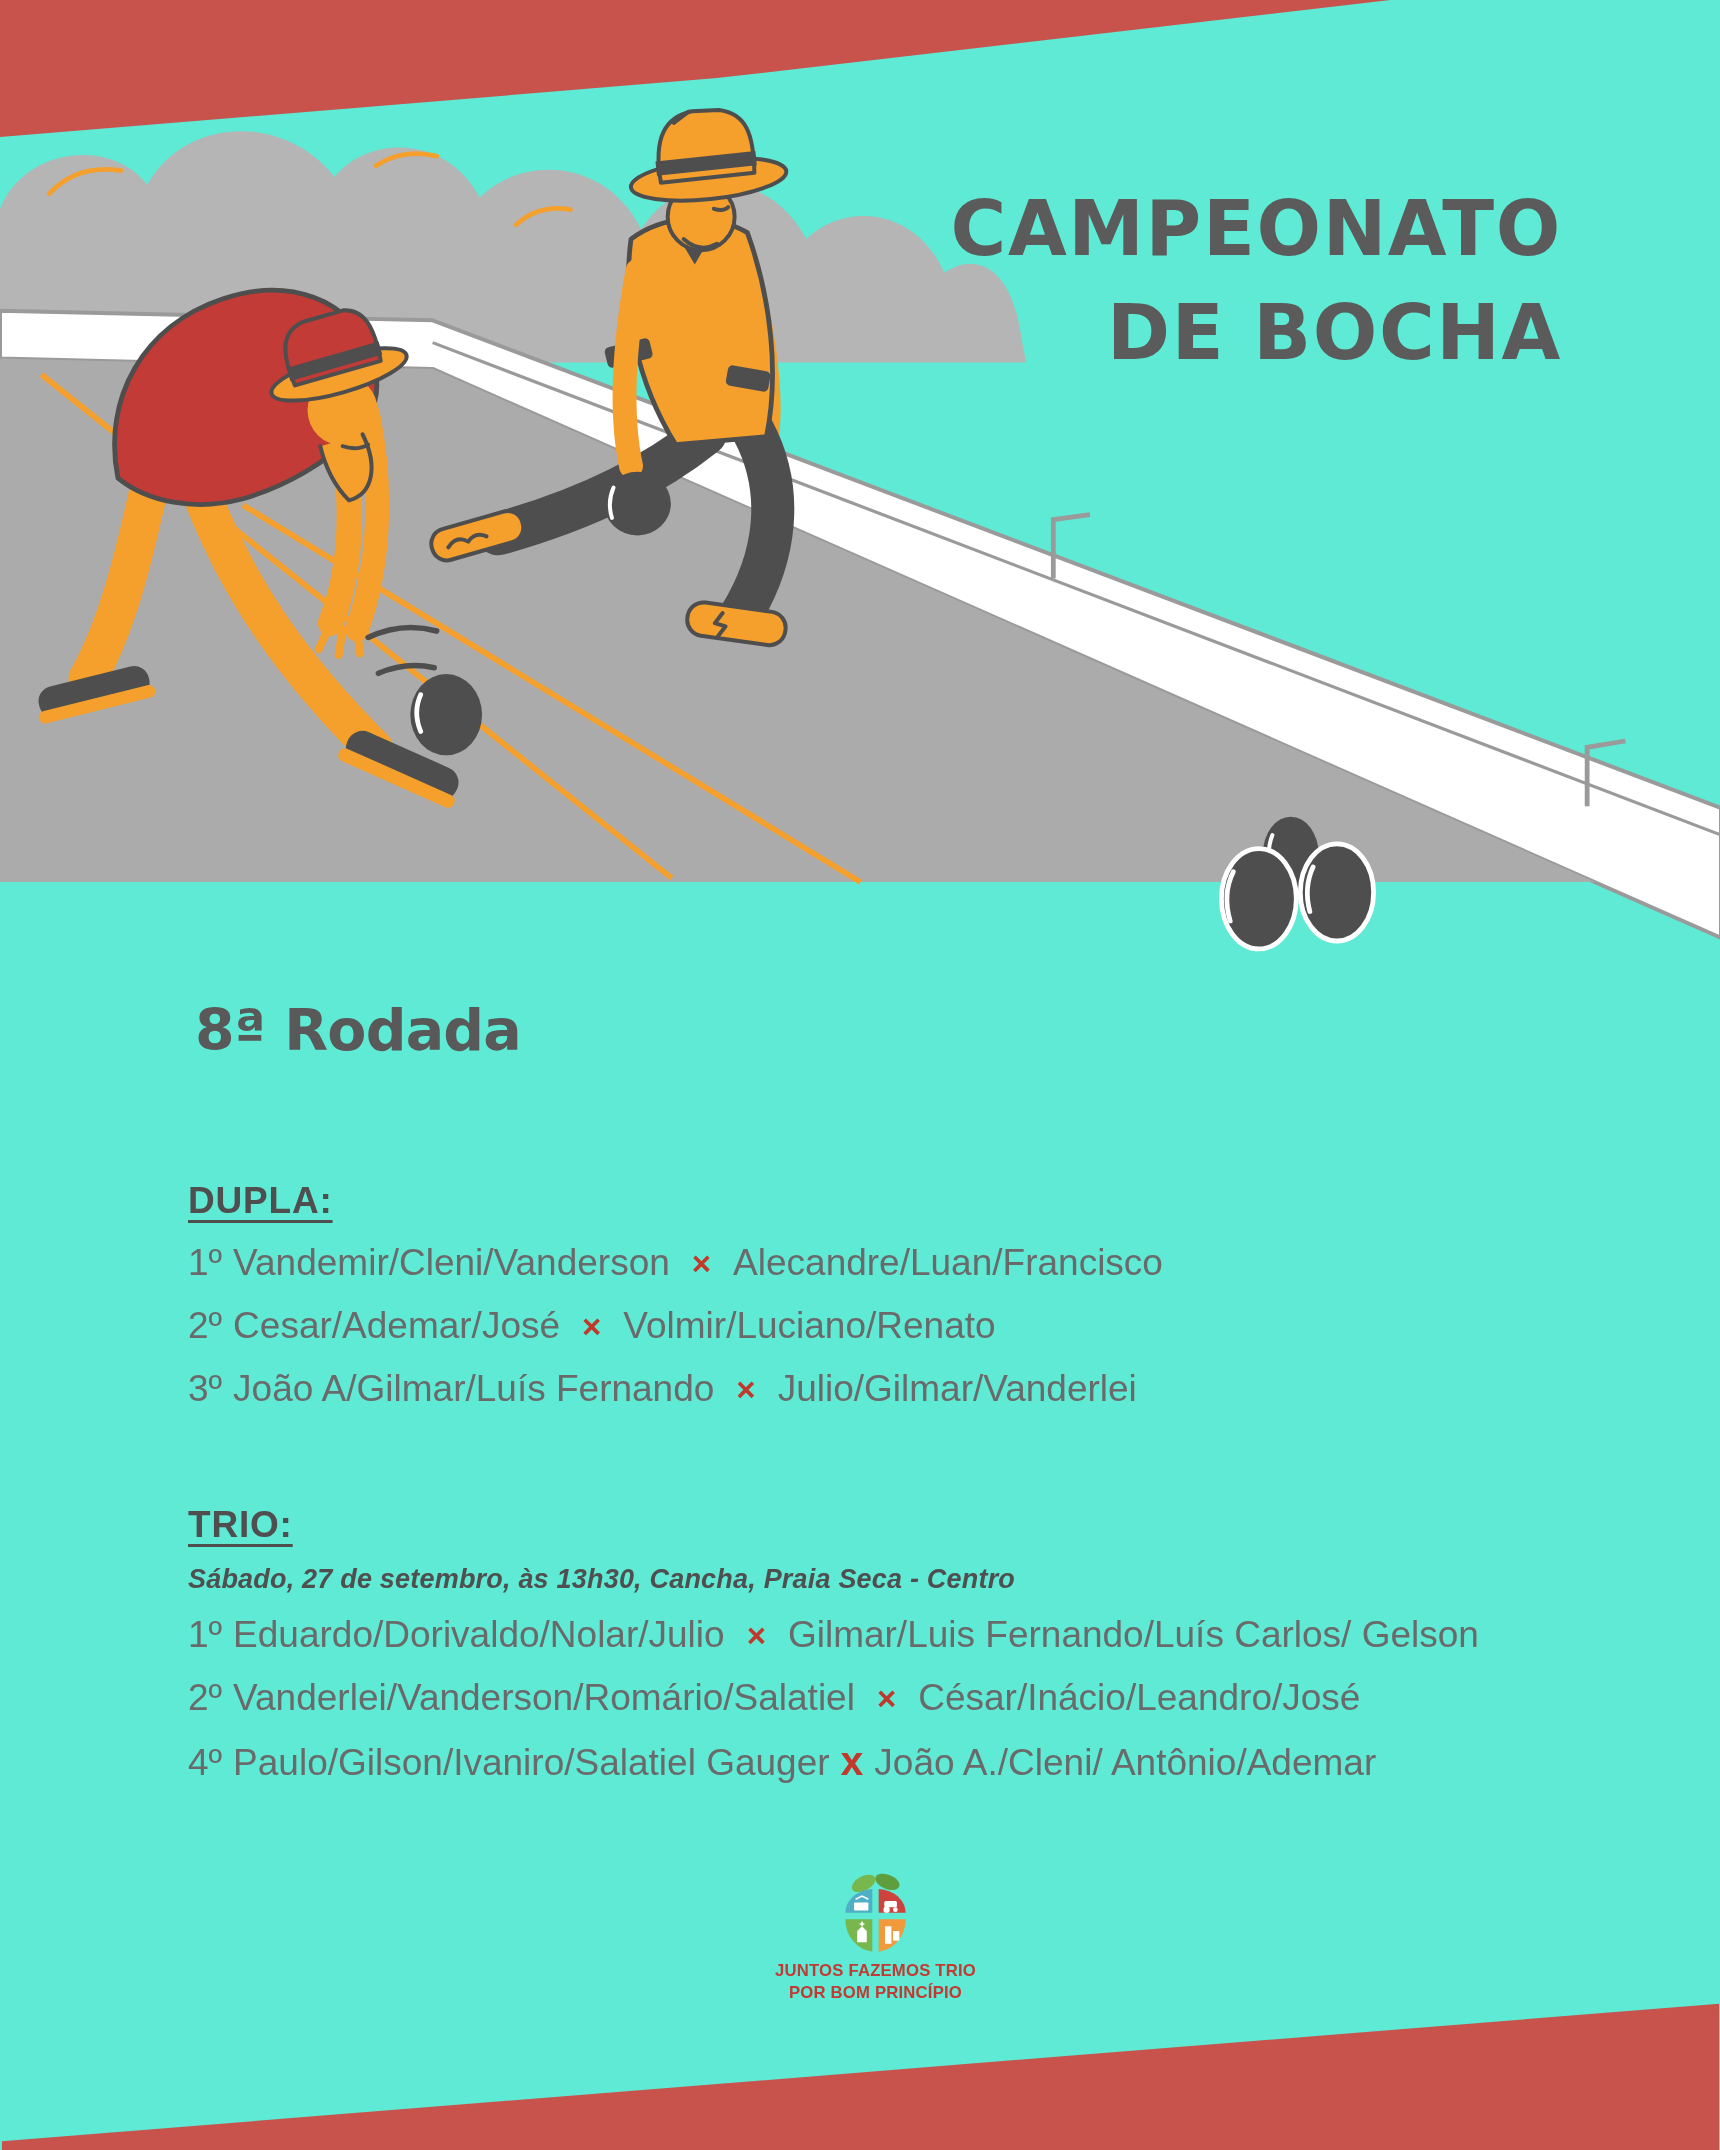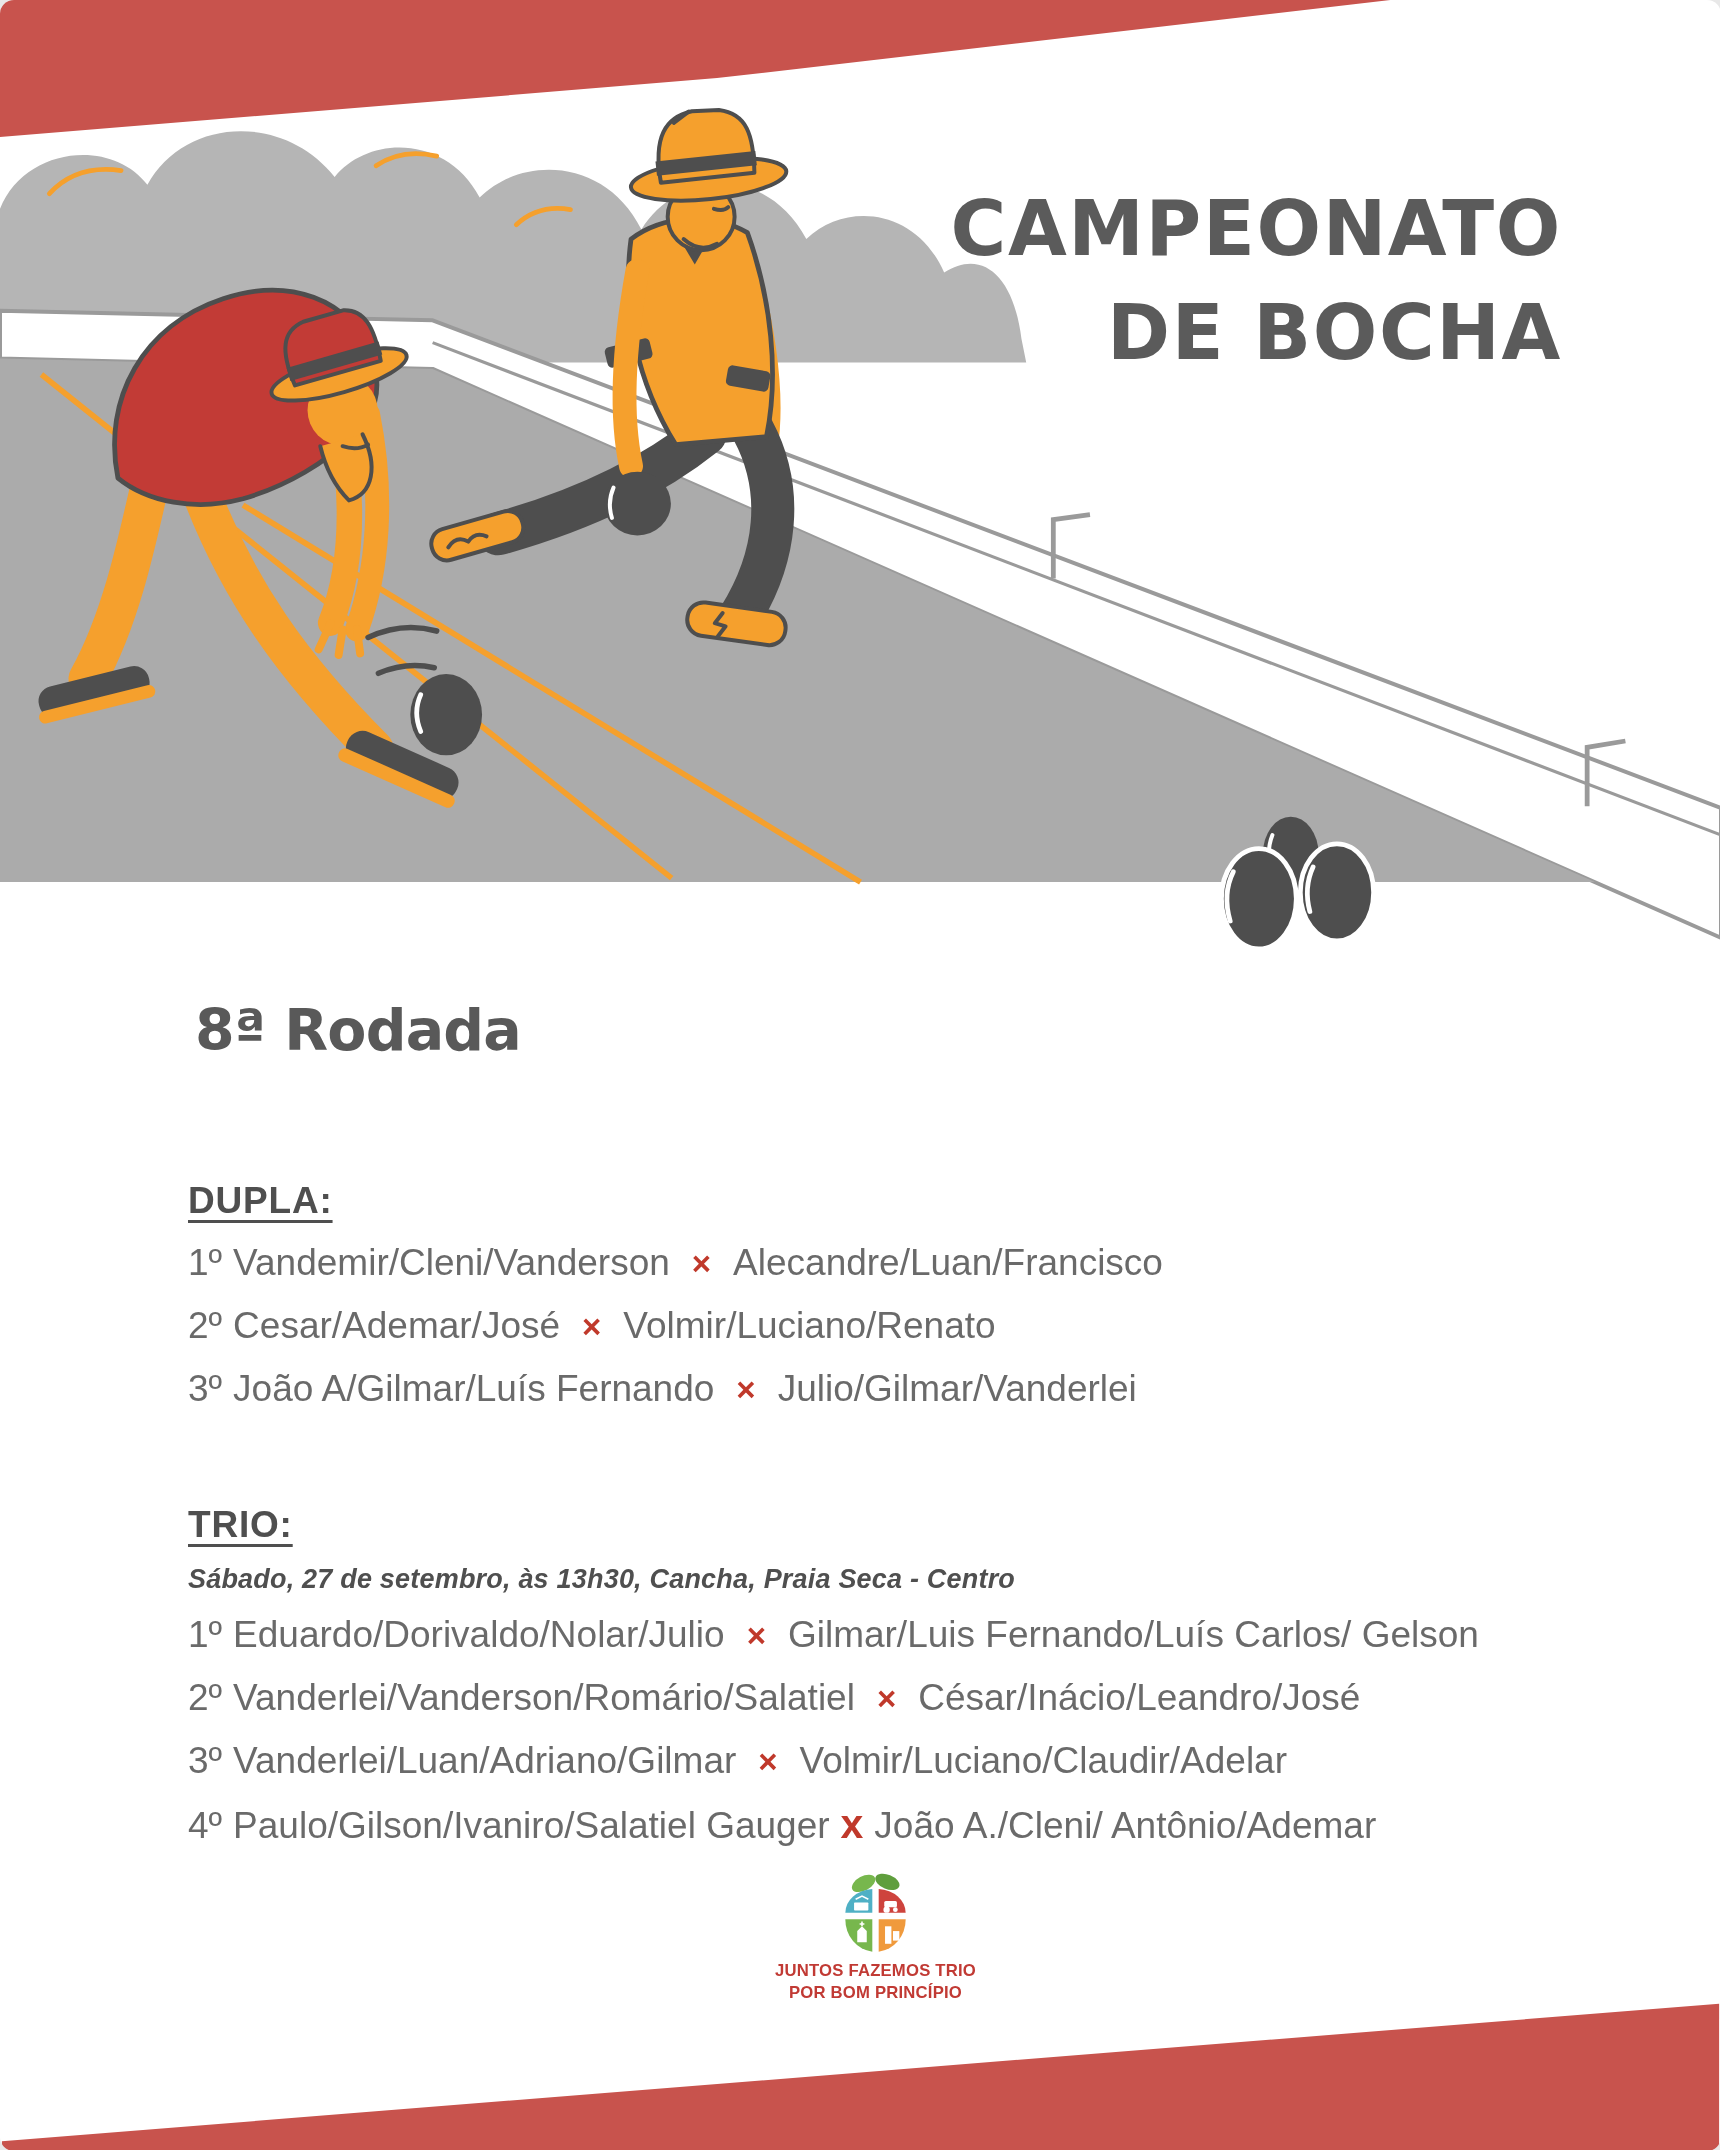--- a/index.html
+++ b/index.html
@@ -1,22 +1,21 @@
 <!DOCTYPE html>
 <html style="font-size:12.7px"><head>
 <meta charset="utf-8">
 <style>
   html,body{margin:0;padding:0;background:#e8e8e8;}
   .page{
     position:relative;
     width:1721px;height:2151px;
-    background:#ffffff;
+    background:#5eead4;
     overflow:hidden;
     font-family:"Liberation Sans", sans-serif;
-    border-radius:14px;
   }
   .illustration-svg{position:absolute;top:0;left:0;}
   .bottom-band-svg{position:absolute;top:1991px;left:0;}
   
   .poster-title{
     position:absolute;top:177px;right:159px;
     text-align:right;color:#5b5b5b;
     font-weight:bold;font-size:76px;line-height:104px;letter-spacing:1.6px;
     font-family:"DejaVu Sans", sans-serif;
   }
@@ -197,23 +196,20 @@
   <div class="section section-trio">
     <div class="section-heading">TRIO:</div>
     <div class="schedule">Sábado, 27 de setembro, às 13h30, Cancha, Praia Seca - Centro</div>
     <div class="matches">
       <div class="match-row">
         <span class="match-no">1º</span><span>Eduardo/Dorivaldo/Nolar/Julio</span><span class="vs">×</span><span>Gilmar/Luis Fernando/Luís Carlos/ Gelson</span>
       </div>
       <div class="match-row">
         <span class="match-no">2º</span><span>Vanderlei/Vanderson/Romário/Salatiel</span><span class="vs">×</span><span>César/Inácio/Leandro/José</span>
       </div>
-      <div class="match-row">
-        <span class="match-no">3º</span><span>Vanderlei/Luan/Adriano/Gilmar</span><span class="vs">×</span><span>Volmir/Luciano/Claudir/Adelar</span>
-      </div>
       <div class="match-row row-tight">
         <span class="match-no">4º</span><span>Paulo/Gilson/Ivaniro/Salatiel Gauger</span><span class="vs">x</span><span>João A./Cleni/ Antônio/Ademar</span>
       </div>
     </div>
   </div>
 
   <svg class="logo-svg" width="135" height="84" viewBox="0 0 170 105">
     <g>
       <ellipse cx="70" cy="14" rx="16" ry="9" fill="#77b74d" transform="rotate(-28 70 14)"></ellipse>
       <ellipse cx="100" cy="12" rx="16" ry="9" fill="#5f9e3d" transform="rotate(22 100 12)"></ellipse>

